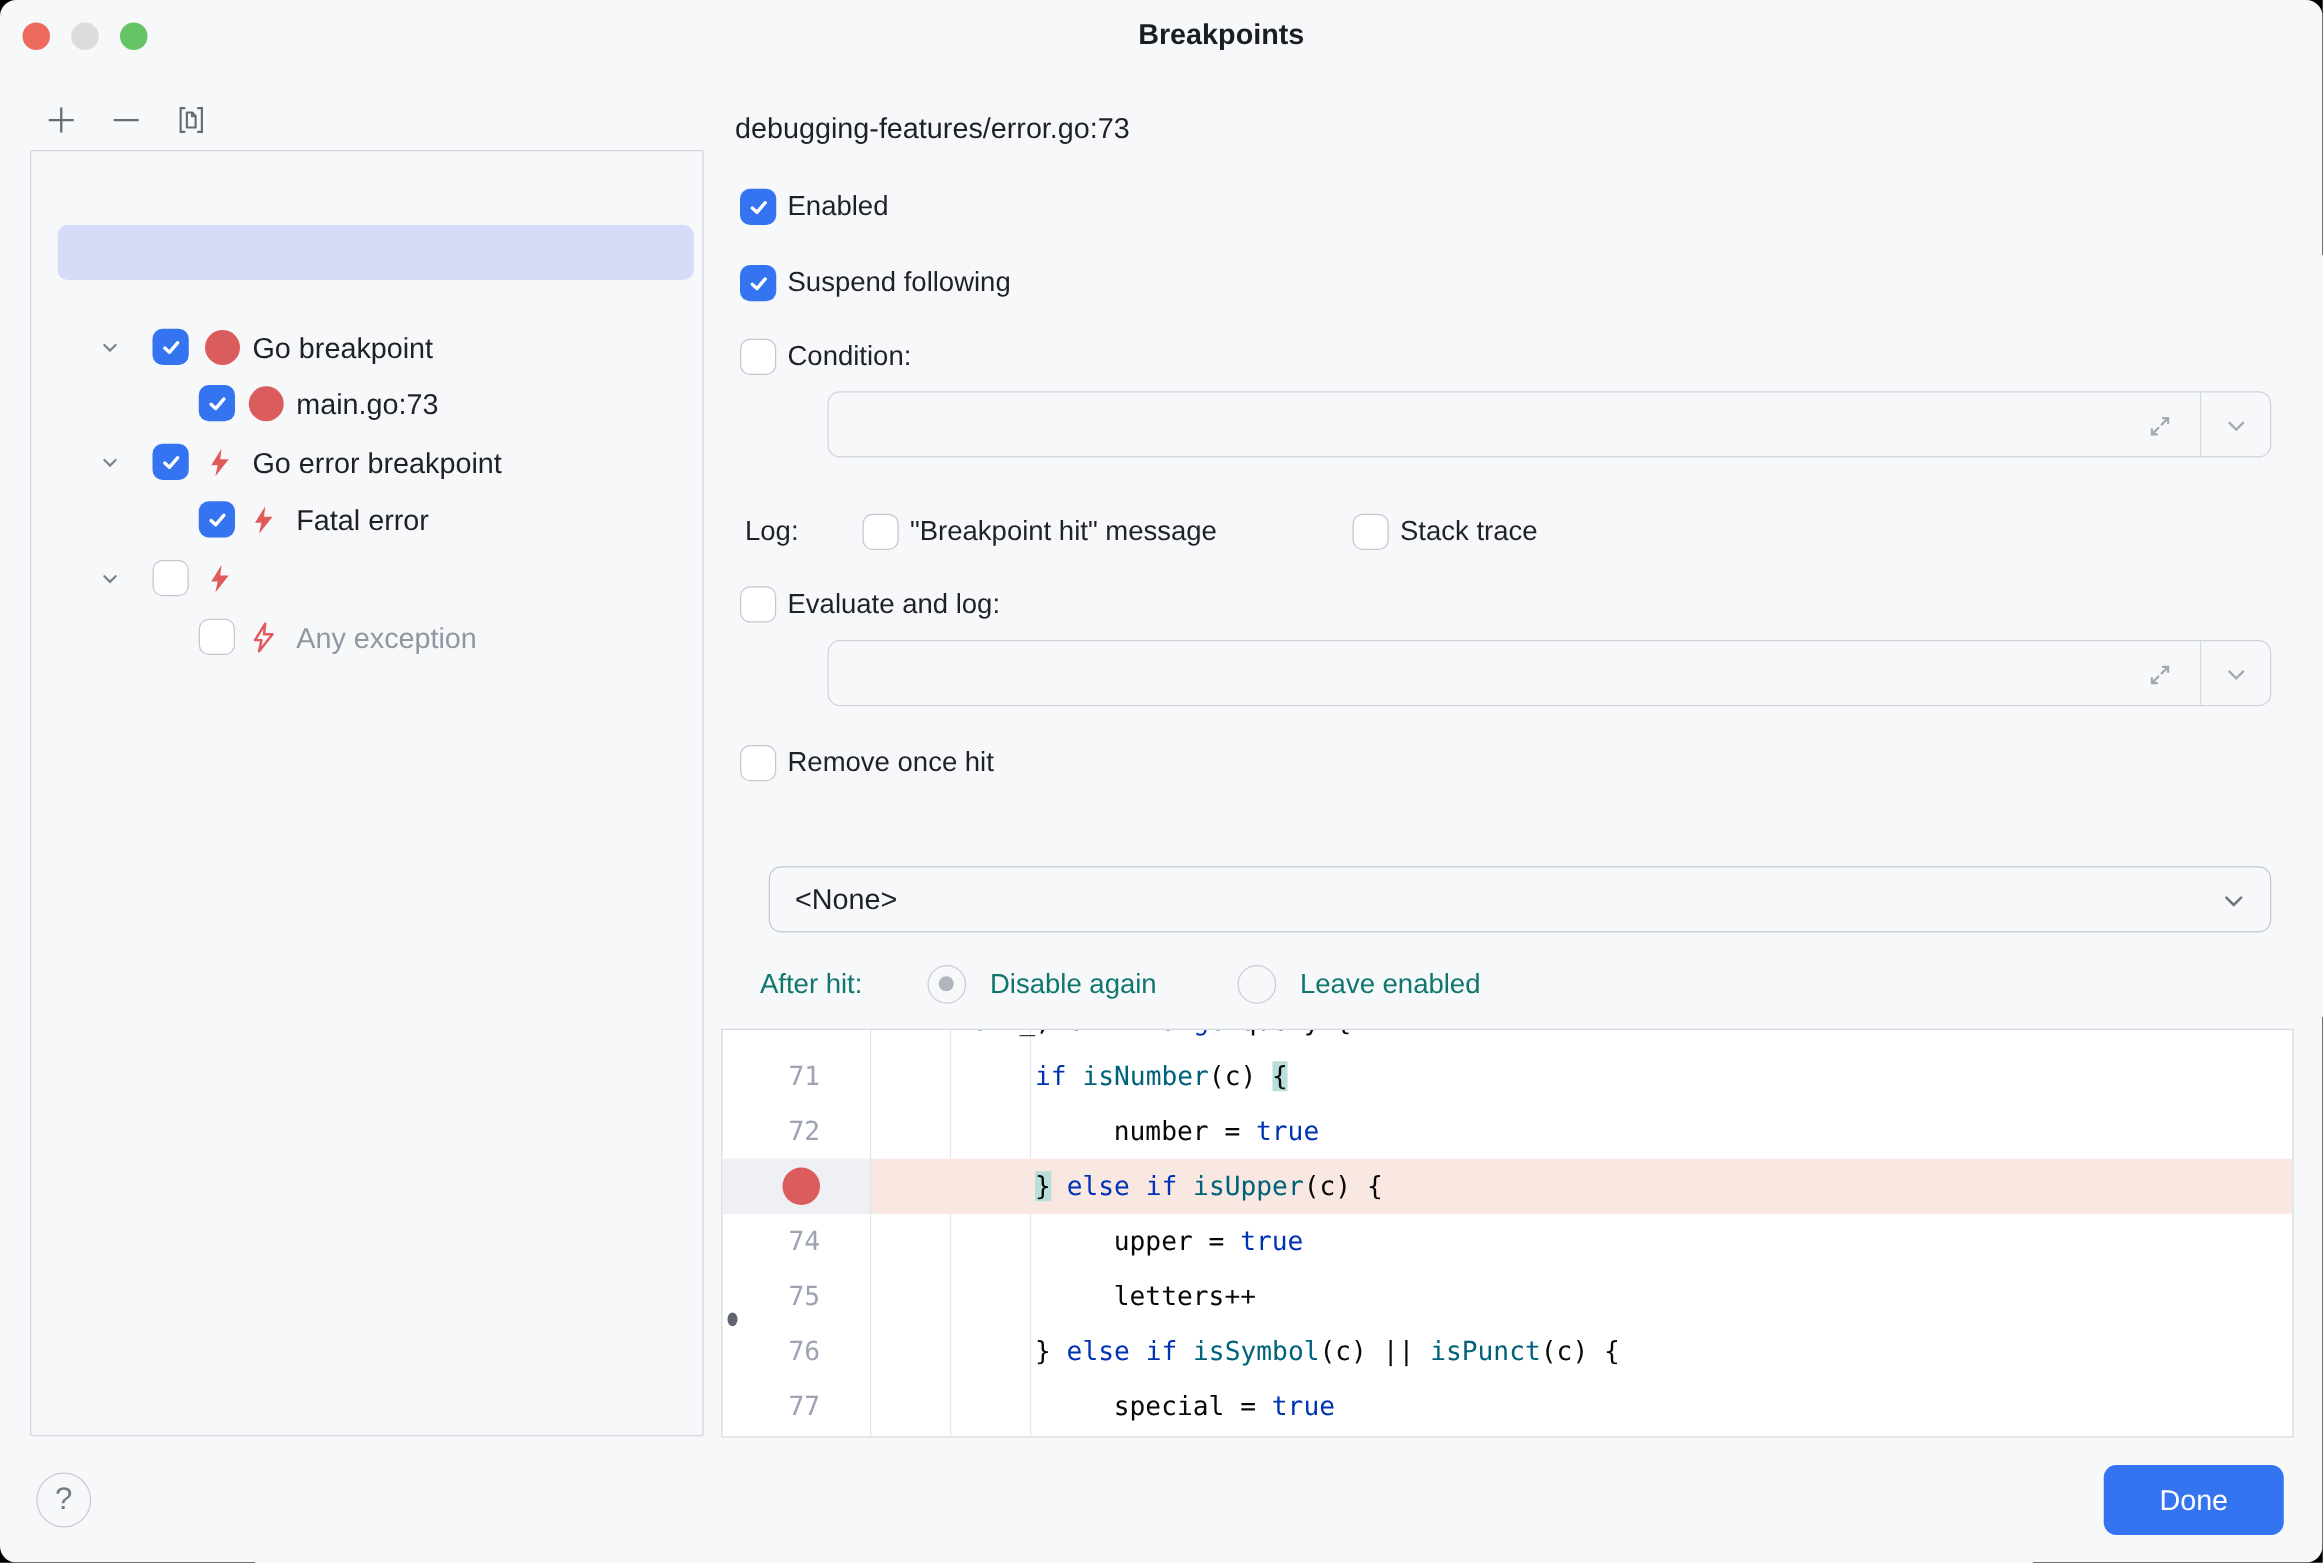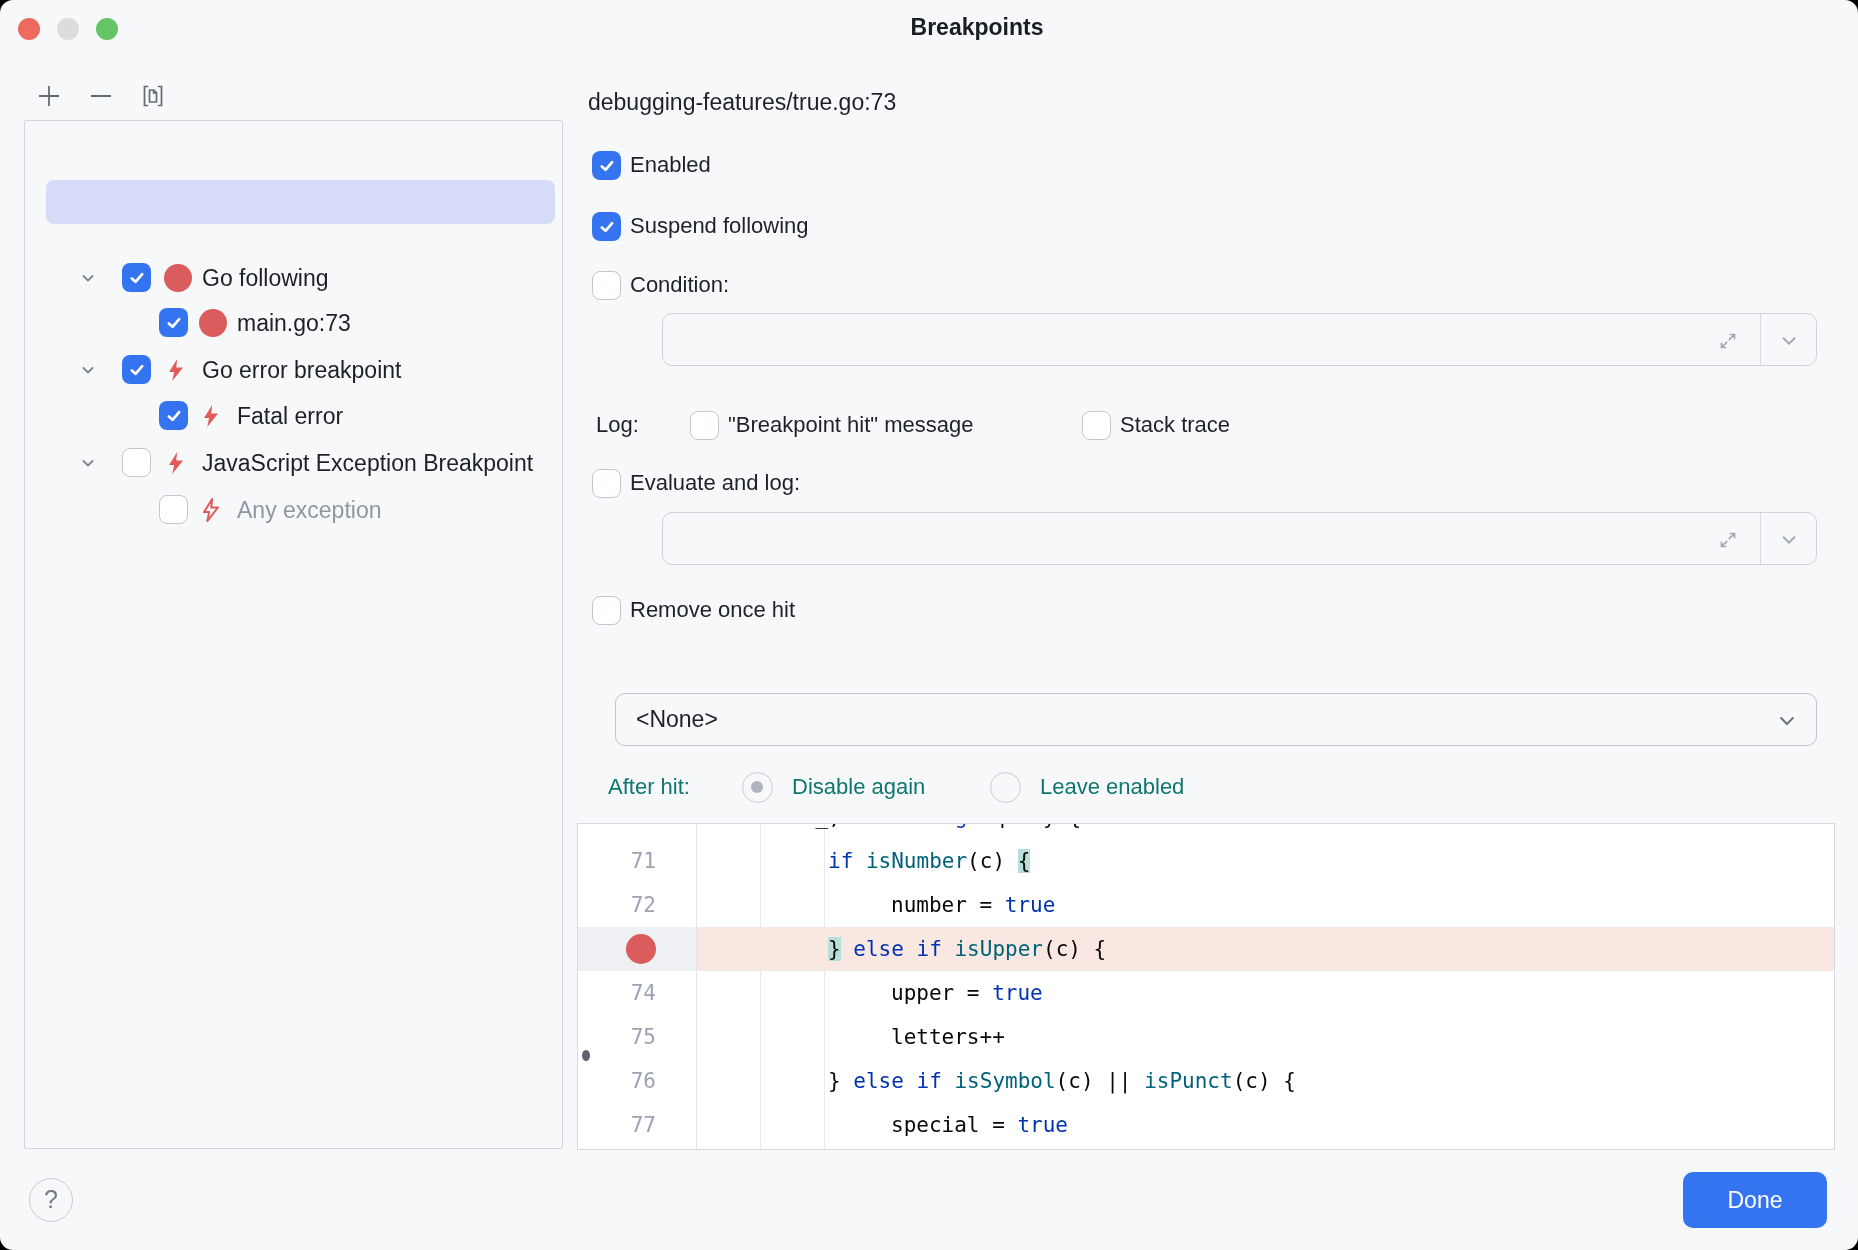--- a/index.html
+++ b/index.html
@@ -93,21 +93,21 @@
         <div class="trow" style="top: 135px;">
           <span class="tchev" style="left:52px"><svg width="22" height="22" viewBox="0 0 22 22">
               <path d="M6.5 9 L11 13.5 L15.5 9" stroke="#7d828d" stroke-width="1.8" fill="none" stroke-linecap="round"></path>
             </svg></span>
           <span class="cb on" style="left:97px;position:absolute;top:7px;">
             <svg width="18" height="18" viewBox="0 0 16 16">
               <path d="M3.4 8.4 L6.7 11.4 L12.6 4.6" stroke="#fff" stroke-width="2.4" fill="none" stroke-linecap="round" stroke-linejoin="round"></path>
             </svg>
           </span>
           <span class="bp-circle" style="left:139px"></span>
-          <span class="lbl " style="left:177px">Go following</span>
+          <span class="lbl " style="left:177px">Go breakpoint</span>
         </div>
         <div class="trow" style="top: 180px;">
           <span class="cb on" style="left:134px;position:absolute;top:7px;">
             <svg width="18" height="18" viewBox="0 0 16 16">
               <path d="M3.4 8.4 L6.7 11.4 L12.6 4.6" stroke="#fff" stroke-width="2.4" fill="none" stroke-linecap="round" stroke-linejoin="round"></path>
             </svg>
           </span>
           <span class="bp-circle" style="left:174px"></span>
           <span class="lbl " style="left:212px">main.go:73</span>
         </div>
@@ -137,33 +137,32 @@
           <span class="lbl " style="left:212px">Fatal error</span>
         </div>
         <div class="trow" style="top: 320px;">
           <span class="tchev" style="left:52px"><svg width="22" height="22" viewBox="0 0 22 22">
               <path d="M6.5 9 L11 13.5 L15.5 9" stroke="#7d828d" stroke-width="1.8" fill="none" stroke-linecap="round"></path>
             </svg></span>
           <span class="cb " style="left:97px;position:absolute;top:7px;"></span>
           <span class="bolt" style="left:137px"><svg width="28" height="28" viewBox="0 0 24 24">
               <path d="M13 2.5 L6 13.8 H10.4 L8.8 21.5 L18 9.8 H12.2 Z" fill="#e15b5b"></path>
             </svg></span>
-          <span class="lbl " style="left:177px">JavaScript Exception Breakpoint</span>
         </div>
         <div class="trow" style="top: 367px;">
           <span class="cb " style="left:134px;position:absolute;top:7px;"></span>
           <span class="bolt" style="left:172px"><svg width="28" height="28" viewBox="0 0 24 24">
               <path d="M13 2.5 L6 13.8 H10.4 L8.8 21.5 L18 9.8 H12.2 Z" fill="none" stroke="#e15b5b" stroke-width="1.7" stroke-linejoin="round"></path>
             </svg></span>
           <span class="lbl muted" style="left:212px">Any exception</span>
         </div>
       </div>
   </div>
 
-  <div class="dlabel" style="left:588px;top:89px;font-size:23px;">debugging-features/true.go:73</div>
+  <div class="dlabel" style="left:588px;top:89px;font-size:23px;">debugging-features/error.go:73</div>
 
   <div class="dcb cb on" style="left:592px;top:151px;">
       <svg width="18" height="18" viewBox="0 0 16 16">
         <path d="M3.4 8.4 L6.7 11.4 L12.6 4.6" stroke="#fff" stroke-width="2.4" fill="none" stroke-linecap="round" stroke-linejoin="round"></path>
       </svg>
     </div>
   <div class="dlabel" style="left:630px;top:152px;">Enabled</div>
 
   <div class="dcb cb on" style="left:592px;top:212px;">
       <svg width="18" height="18" viewBox="0 0 16 16">

